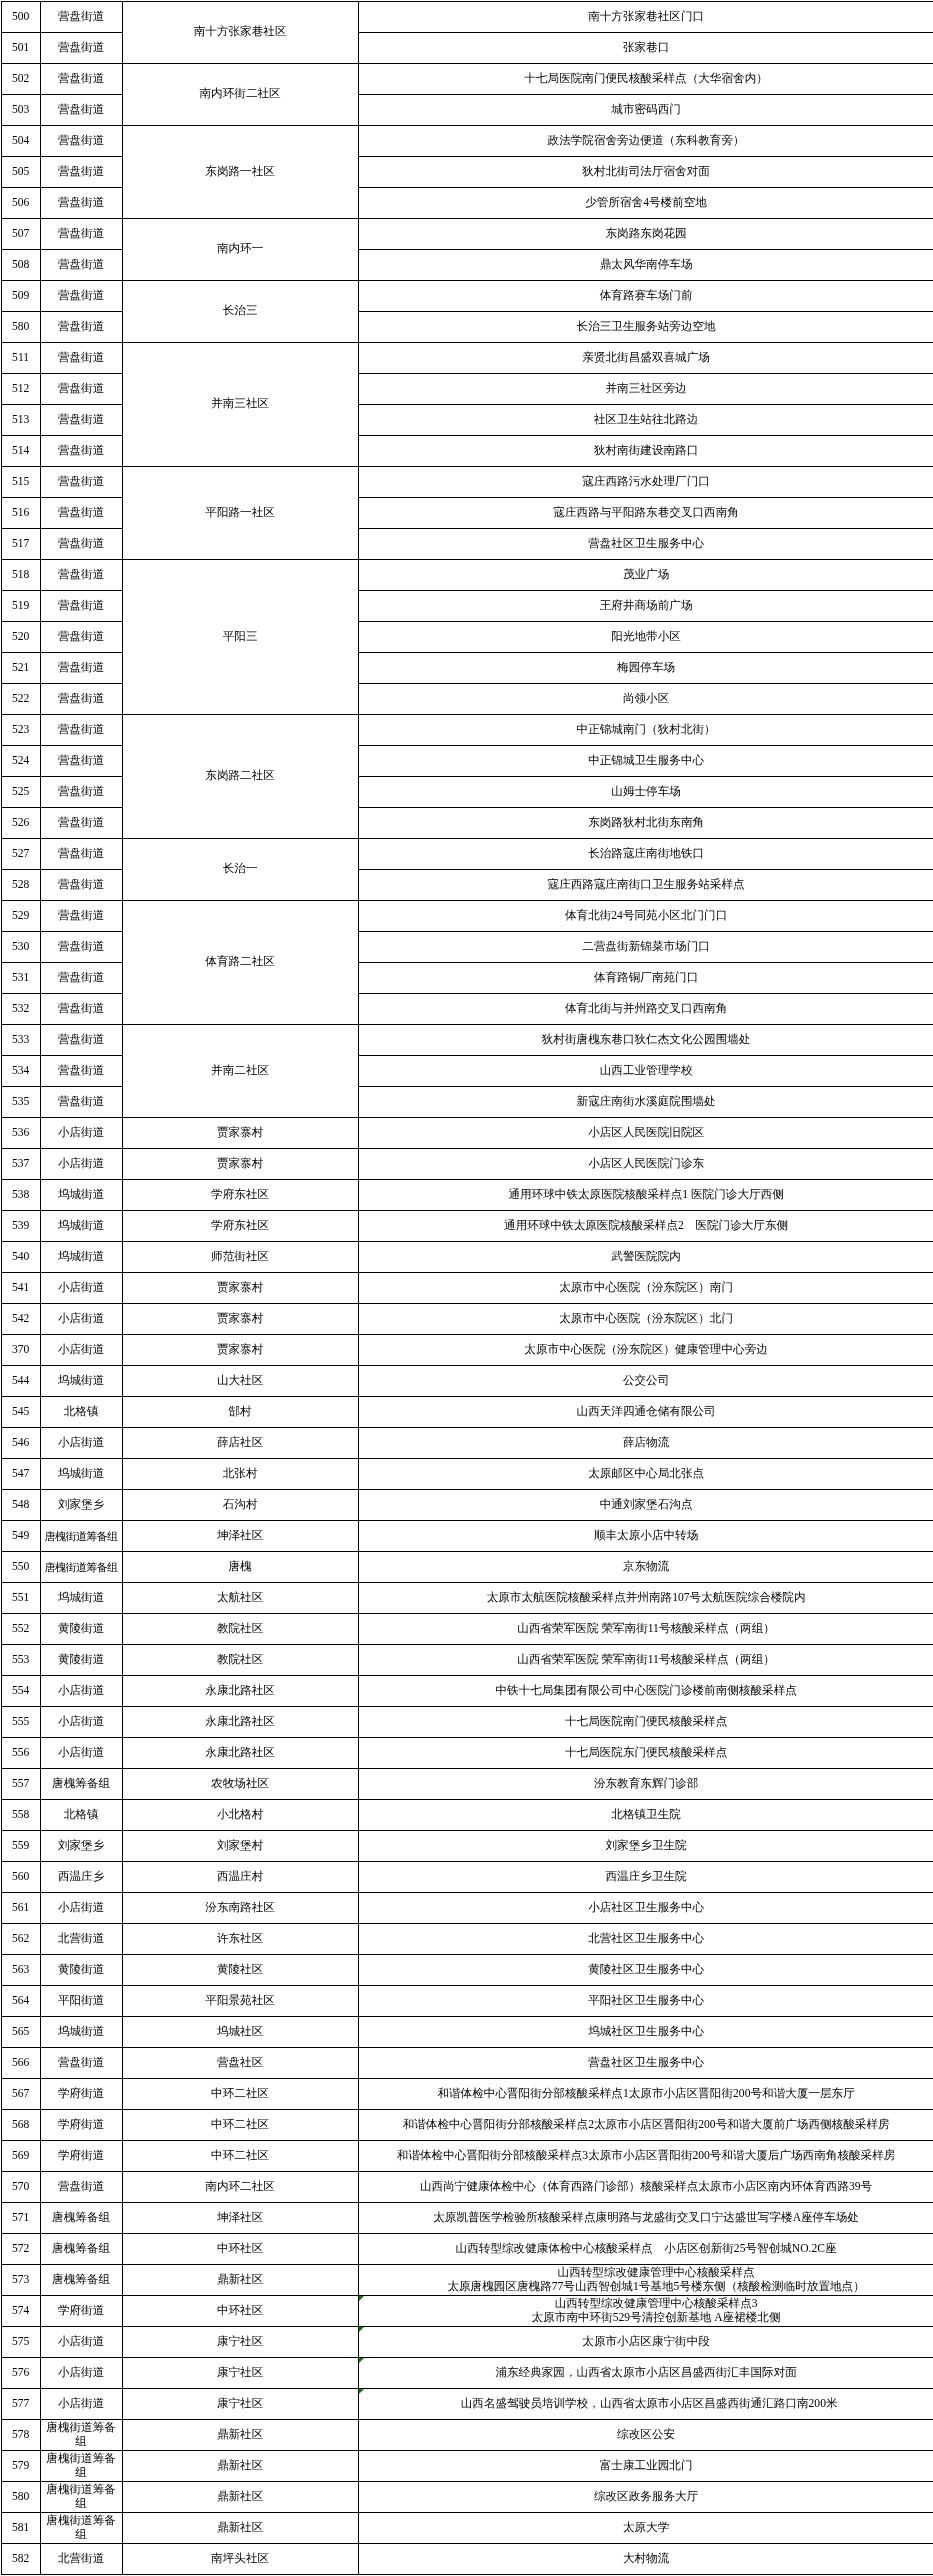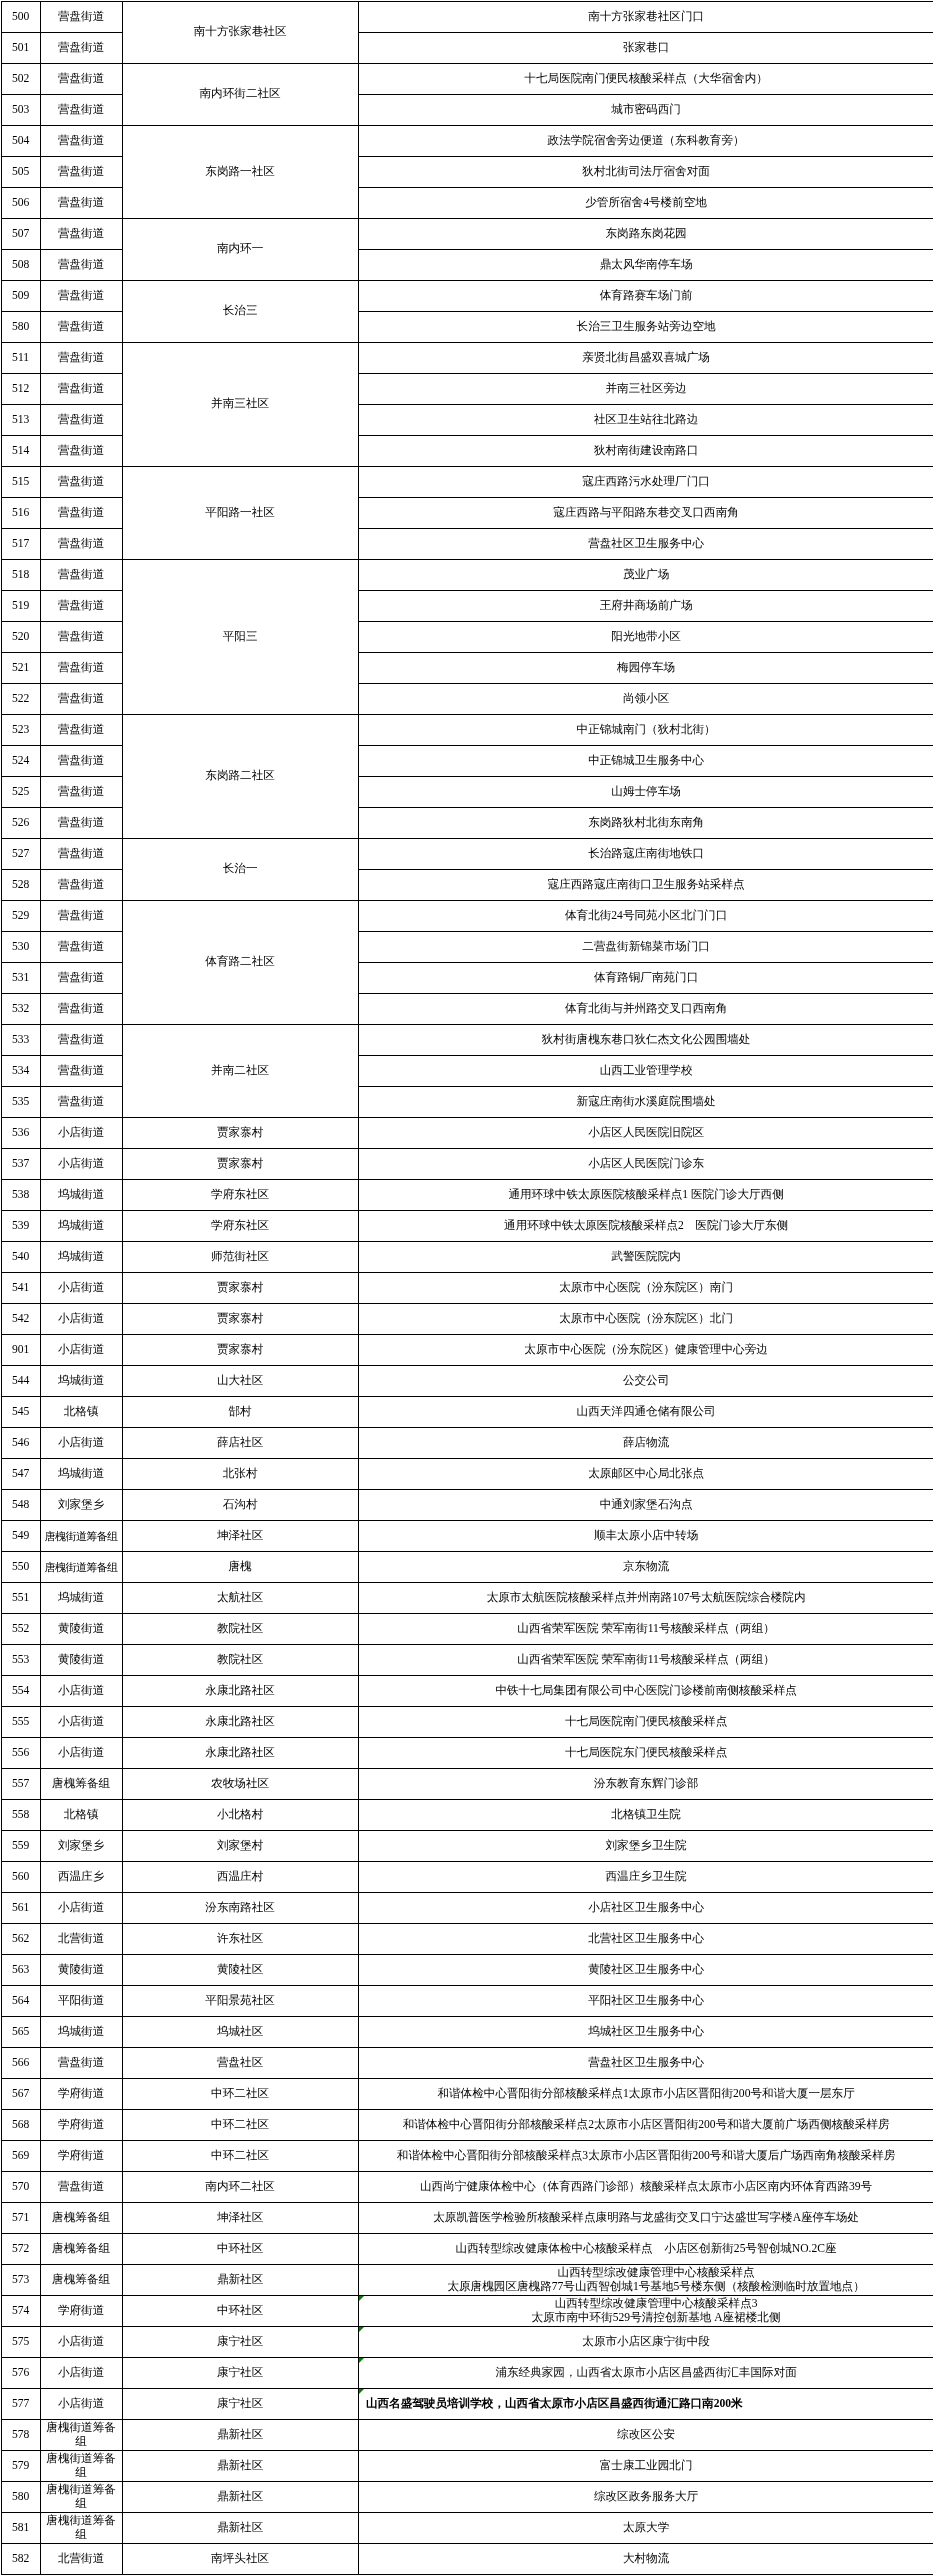--- a/index.html
+++ b/index.html
@@ -42,23 +42,22 @@
     font-size: 11px;
     padding: 0;
     letter-spacing: -0.6px;
     white-space: nowrap;
   }
   td.c-loc {
     position: relative;
     white-space: pre-wrap;
   }
   td.c-loc.left {
-    text-align: left;
+    text-align: center;
     padding-left: 7.3px;
-    font-weight: bold;
   }
   td.c-loc .loc-line { display: block; margin-left: 20px; }
   .corner-flag {
     position: absolute;
     top: 0;
     left: 0;
     width: 0;
     height: 0;
     border-top: 5.5px solid #008000;
     border-right: 5.5px solid transparent;
@@ -304,21 +303,21 @@
           <td class="c-community">贾家寨村</td>
           <td class="c-loc">太原市中心医院（汾东院区）南门</td>
         </tr>
         <tr>
           <td class="c-seq">542</td>
           <td class="c-street">小店街道</td>
           <td class="c-community">贾家寨村</td>
           <td class="c-loc">太原市中心医院（汾东院区）北门</td>
         </tr>
         <tr>
-          <td class="c-seq">901</td>
+          <td class="c-seq">370</td>
           <td class="c-street">小店街道</td>
           <td class="c-community">贾家寨村</td>
           <td class="c-loc">太原市中心医院（汾东院区）健康管理中心旁边</td>
         </tr>
         <tr>
           <td class="c-seq">544</td>
           <td class="c-street">坞城街道</td>
           <td class="c-community">山大社区</td>
           <td class="c-loc">公交公司</td>
         </tr>

